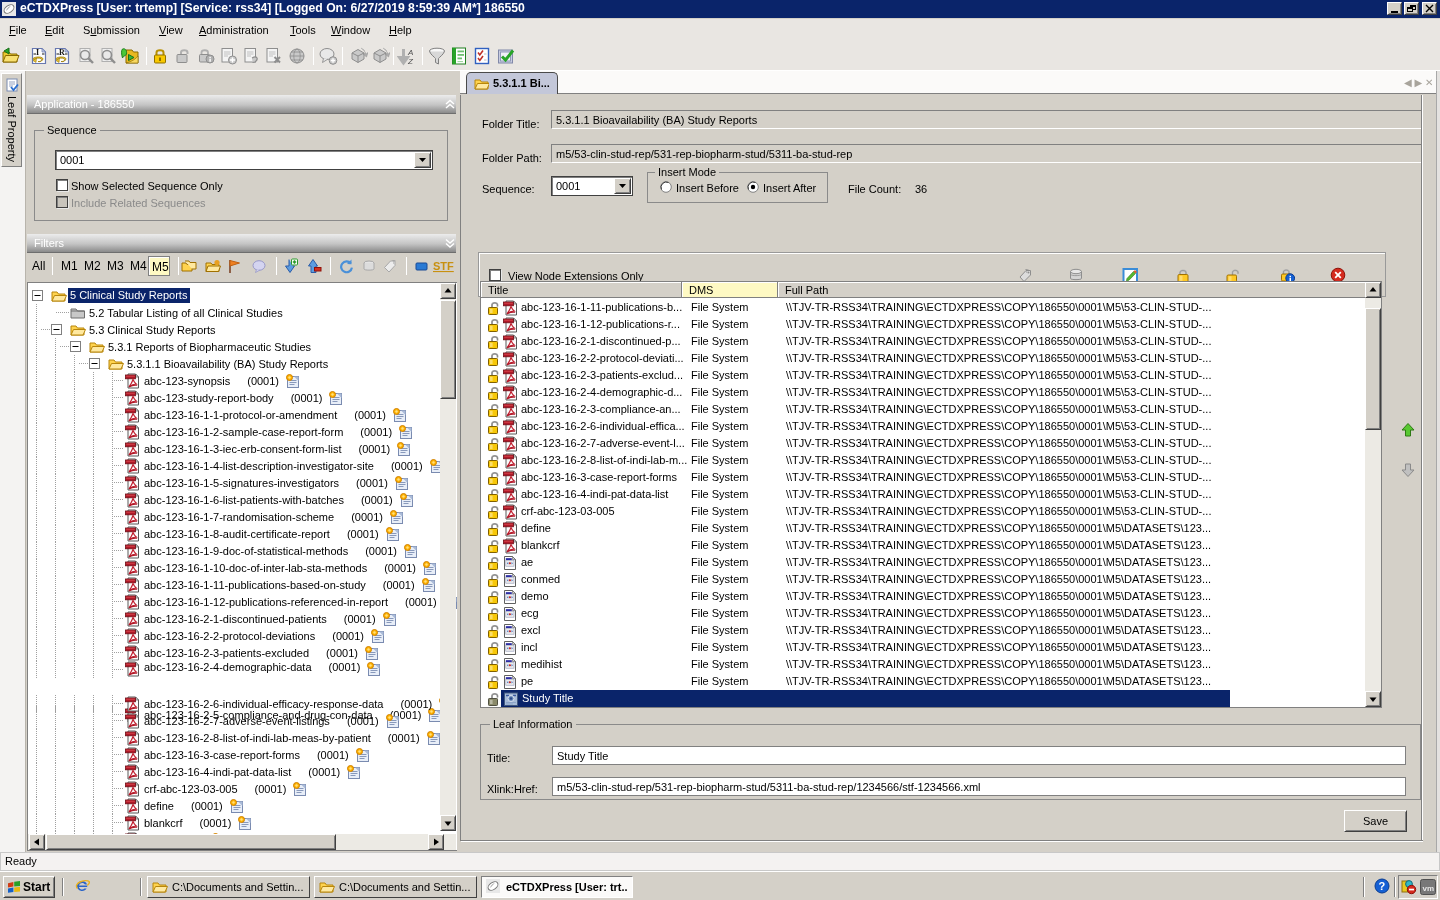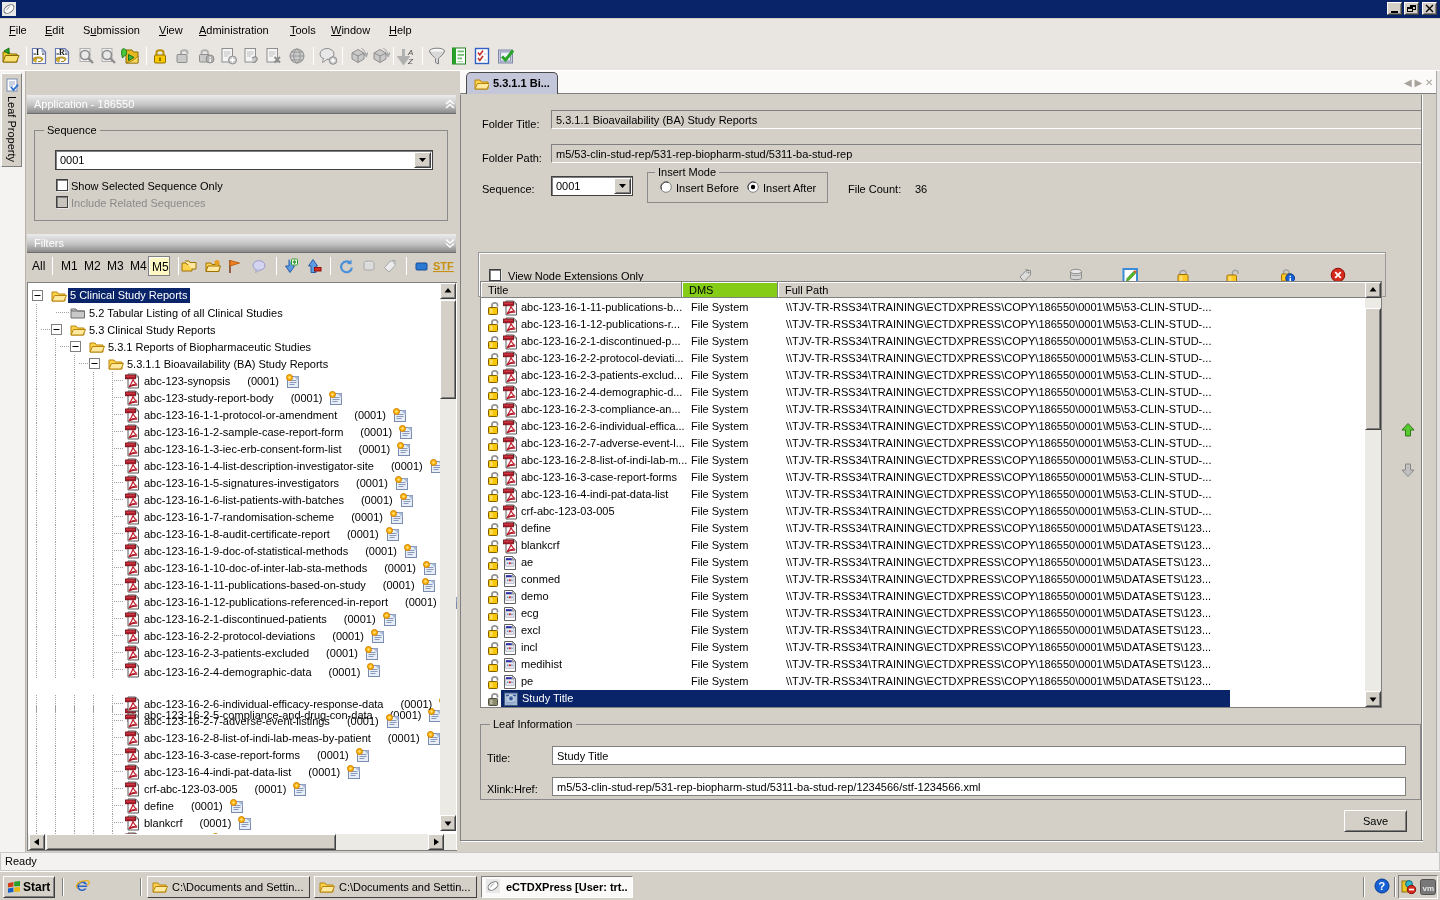--- a/index.html
+++ b/index.html
@@ -12,20 +12,21 @@
 </style></head><body>
 
 <div class="abs" style="left:0;top:0;width:1440px;height:18px;background:#0A246A;">
 <div class="abs" style="left:2px;top:2px;">
       <svg width="14" height="14" viewBox="0 0 14 14" style="">
         <rect x="0" y="0" width="14" height="14" fill="#E8E8E8"></rect>
         <ellipse cx="7" cy="7" rx="5.5" ry="3.4" transform="rotate(-35 7 7)" fill="#fff" stroke="#787878"></ellipse>
         <path d="M4.2 9 A5.5 3.4 -35 0 1 9 3.8 Z" fill="#A8A8A8"></path>
       </svg>
     </div>
+<div class="abs nw" style="left:20px;top:1px;font-size:12.2px;font-weight:bold;color:#fff;">eCTDXPress [User: trtemp] [Service: rss34] [Logged On: 6/27/2019 8:59:39 AM*] 186550</div>
 <div class="abs out" style="left:1387px;top:2px;width:15px;height:13px;">
       <div class="abs" style="left:3px;top:8px;width:7px;height:2px;background:#000;"></div>
     </div>
 <div class="abs out" style="left:1404px;top:2px;width:15px;height:13px;">
       <div class="abs" style="left:5px;top:2px;width:6px;height:5px;border:1px solid #000;border-top:2px solid #000;background:#d4d0c8;"></div>
       <div class="abs" style="left:2px;top:4px;width:6px;height:5px;border:1px solid #000;border-top:2px solid #000;background:#d4d0c8;"></div>
     </div>
 <div class="abs out" style="left:1422px;top:2px;width:15px;height:13px;">
       <svg width="13" height="11">
         <path d="M3 2 L10 9 M10 2 L3 9" stroke="#000" stroke-width="1.4"></path>
@@ -942,21 +943,21 @@
           </svg>
         </div>
       </div>
 <div class="abs nw" style="left:0;top:378px;height:17px;width:410px;">
         <div class="abs" style="left:8px;top:0px;background-image:repeating-linear-gradient(#a0a0a0 0 1px,transparent 1px 2px);width:1px;height:17px;"></div>
         <div class="abs" style="left:27px;top:0px;background-image:repeating-linear-gradient(#a0a0a0 0 1px,transparent 1px 2px);width:1px;height:17px;"></div>
         <div class="abs" style="left:46px;top:0px;background-image:repeating-linear-gradient(#a0a0a0 0 1px,transparent 1px 2px);width:1px;height:17px;"></div>
         <div class="abs" style="left:65px;top:0px;background-image:repeating-linear-gradient(#a0a0a0 0 1px,transparent 1px 2px);width:1px;height:17px;"></div>
         <div class="abs" style="left:84px;top:0px;background-image:repeating-linear-gradient(#a0a0a0 0 1px,transparent 1px 2px);width:1px;height:17px;"></div>
         <div class="abs" style="left:84px;top:8px;background-image:repeating-linear-gradient(90deg,#a0a0a0 0 1px,transparent 1px 2px);height:1px;width:12px;"></div>
-        <div class="abs" style="left:96px;top:0px;height:17px;display:flex;align-items:flex-end;">
+        <div class="abs" style="left:96px;top:0px;height:17px;display:flex;align-items:flex-start;">
           <svg width="16" height="16" viewBox="0 0 16 16" style="">
             <path d="M4 1 L11.5 1 L14.5 4 L14.5 15 L4 15 Z" fill="#FCFCFC" stroke="#585858"></path>
             <path d="M11.5 1 L11.5 4 L14.5 4 Z" fill="#E0E0E0" stroke="#585858" stroke-width="0.7"></path>
             <rect x="1.5" y="2" width="10" height="3.8" fill="#B01828" stroke="#6E0E16" stroke-width="0.8"></rect>
             <rect x="2.2" y="2.6" width="8.6" height="1.2" fill="#D04048"></rect>
             <path d="M9 6.5 C8.2 9 6.8 11.5 5.2 13.5 C7.2 12.2 9.8 11.2 12.2 11 C10.6 9.6 9.6 8 9 6.5 Z" fill="none" stroke="#C02030" stroke-width="1.2"></path>
             <path d="M4.8 13.8 C7.5 12.4 11 11.8 13.2 12.2" fill="none" stroke="#B01828" stroke-width="1.3"></path>
           </svg>
           <span style="padding-left:4px;">abc-123-16-2-4-demographic-data</span>
           <span style="width:17px;"></span>
@@ -1408,21 +1409,21 @@
       </div>
 <div class="abs" style="left:851px;top:14px;">
         <svg width="16" height="16" viewBox="0 0 16 16" style="">
           <circle cx="8" cy="8" r="6.8" fill="#D42A1E" stroke="#8E1008"></circle>
           <path d="M5.2 5.2 L10.8 10.8 M10.8 5.2 L5.2 10.8" stroke="#fff" stroke-width="1.8"></path>
         </svg>
       </div>
 </div>
 <div class="abs" style="left:20px;top:210px;width:902px;height:427px;background:#fff;border:1px solid #808080;overflow:hidden;">
 <div class="abs nw" style="left:0px;top:0;width:201px;height:16px;background:#D4D0C8;border-right:1px solid #808080;border-bottom:1px solid #808080;box-shadow:inset 1px 1px 0 #fff;padding:2px 0 0 7px;">Title</div>
-<div class="abs nw" style="left:201px;top:0;width:96px;height:16px;background:#84cc16;border-right:1px solid #808080;border-bottom:1px solid #808080;box-shadow:inset 1px 1px 0 #fff;padding:2px 0 0 7px;">DMS</div>
+<div class="abs nw" style="left:201px;top:0;width:96px;height:16px;background:#fef9c3;border-right:1px solid #808080;border-bottom:1px solid #808080;box-shadow:inset 1px 1px 0 #fff;padding:2px 0 0 7px;">DMS</div>
 <div class="abs nw" style="left:297px;top:0;width:603px;height:16px;background:#D4D0C8;border-right:1px solid #808080;border-bottom:1px solid #808080;box-shadow:inset 1px 1px 0 #fff;padding:2px 0 0 7px;">Full Path</div>
 <div class="abs nw" style="left:0;top:17px;height:17px;">
 <div class="abs" style="left:5px;top:1px;">
           <svg width="14" height="16" viewBox="0 0 14 16" style="">
             <path d="M6 8 L6 5 C6 2.2 11.5 2.2 11.5 5 L11.5 6.5" fill="none" stroke="#A8A8A8" stroke-width="1.8"></path>
             <path d="M6 8 L6 5 C6 2.2 11.5 2.2 11.5 5 L11.5 6.5" fill="none" stroke="#707070" stroke-width="0.6"></path>
             <rect x="2.5" y="7.5" width="9" height="7" rx="0.8" fill="#F8C808" stroke="#806000"></rect>
             <rect x="4" y="8.8" width="2.6" height="4.2" fill="#fff" fill-opacity="0.4"></rect>
           </svg>
         </div>

